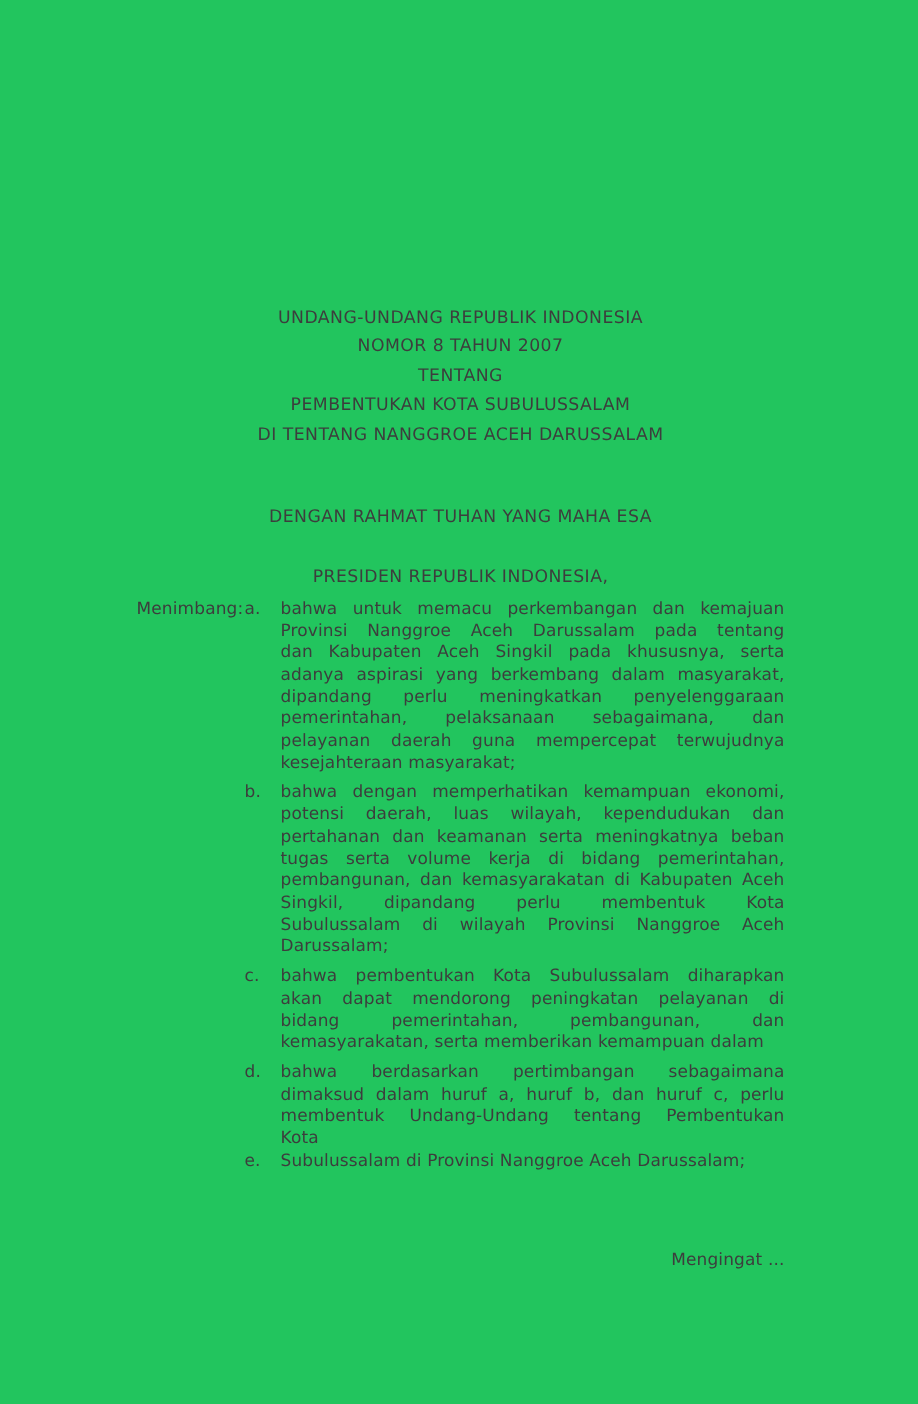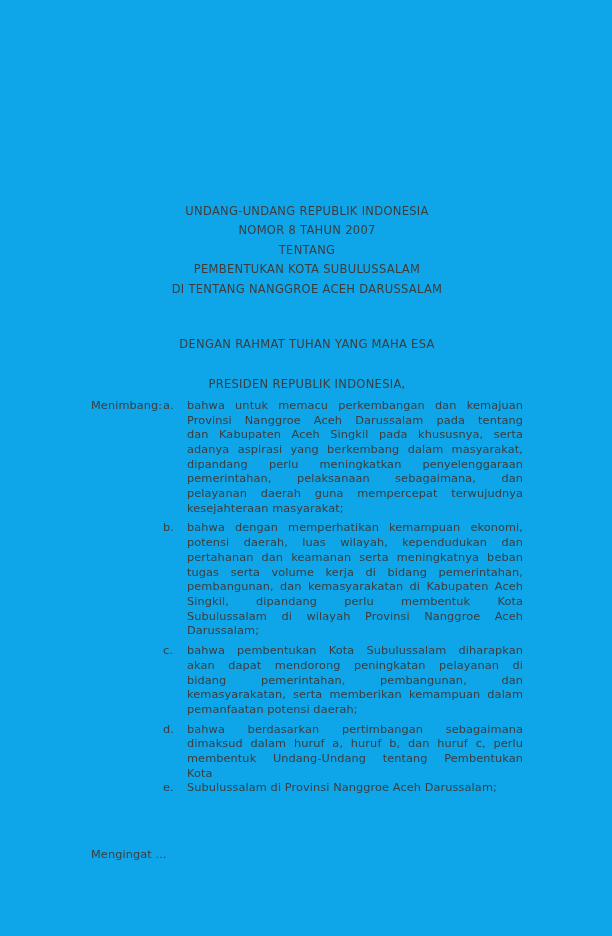--- a/index.html
+++ b/index.html
@@ -9,21 +9,21 @@
     background: #ffffff;
     font-family: "DejaVu Sans", "Liberation Sans", sans-serif;
     color: #3d3d3d;
   }
   .page {
     box-sizing: border-box;
     width: 612px;
     height: 936px;
     padding: 202px 89px 0 91px;
     overflow: hidden;
-    background: #0ea5e9;
+    background: #22c55e;
   }
   .title-block {
     text-align: center;
     font-size: 11.5px;
     line-height: 19.4px;
     letter-spacing: 0.3px;
   }
   .centered-line {
     text-align: center;
     font-size: 11.5px;
@@ -46,21 +46,21 @@
   .m-item:nth-child(4) { margin-bottom: 0; }
   .m-letter { width: 24px; flex: none; }
   .m-text { width: 336px; flex: none; }
   .m-line {
     text-align: justify;
     text-align-last: justify;
   }
   .m-line:last-child { text-align-last: left; }
   .catchword {
     margin-top: 47px;
-    text-align: left;
+    text-align: right;
     font-size: 11.3px;
     line-height: 14.7px;
     letter-spacing: 0.1px;
   }
 </style>
 </head>
 <body>
 
 <div class="page">
 
@@ -105,21 +105,20 @@
             <div class="m-line">Darussalam;</div>
           </div>
         </div>
         <div class="m-item">
           <div class="m-letter">c.</div>
           <div class="m-text">
             <div class="m-line">bahwa pembentukan Kota Subulussalam diharapkan</div>
             <div class="m-line">akan dapat mendorong peningkatan pelayanan di</div>
             <div class="m-line">bidang pemerintahan, pembangunan, dan</div>
             <div class="m-line">kemasyarakatan, serta memberikan kemampuan dalam</div>
-            <div class="m-line">pemanfaatan potensi daerah;</div>
           </div>
         </div>
         <div class="m-item">
           <div class="m-letter">d.</div>
           <div class="m-text">
             <div class="m-line">bahwa berdasarkan pertimbangan sebagaimana</div>
             <div class="m-line">dimaksud dalam huruf a, huruf b, dan huruf c, perlu</div>
             <div class="m-line">membentuk Undang-Undang tentang Pembentukan</div>
             <div class="m-line">Kota</div>
           </div>

